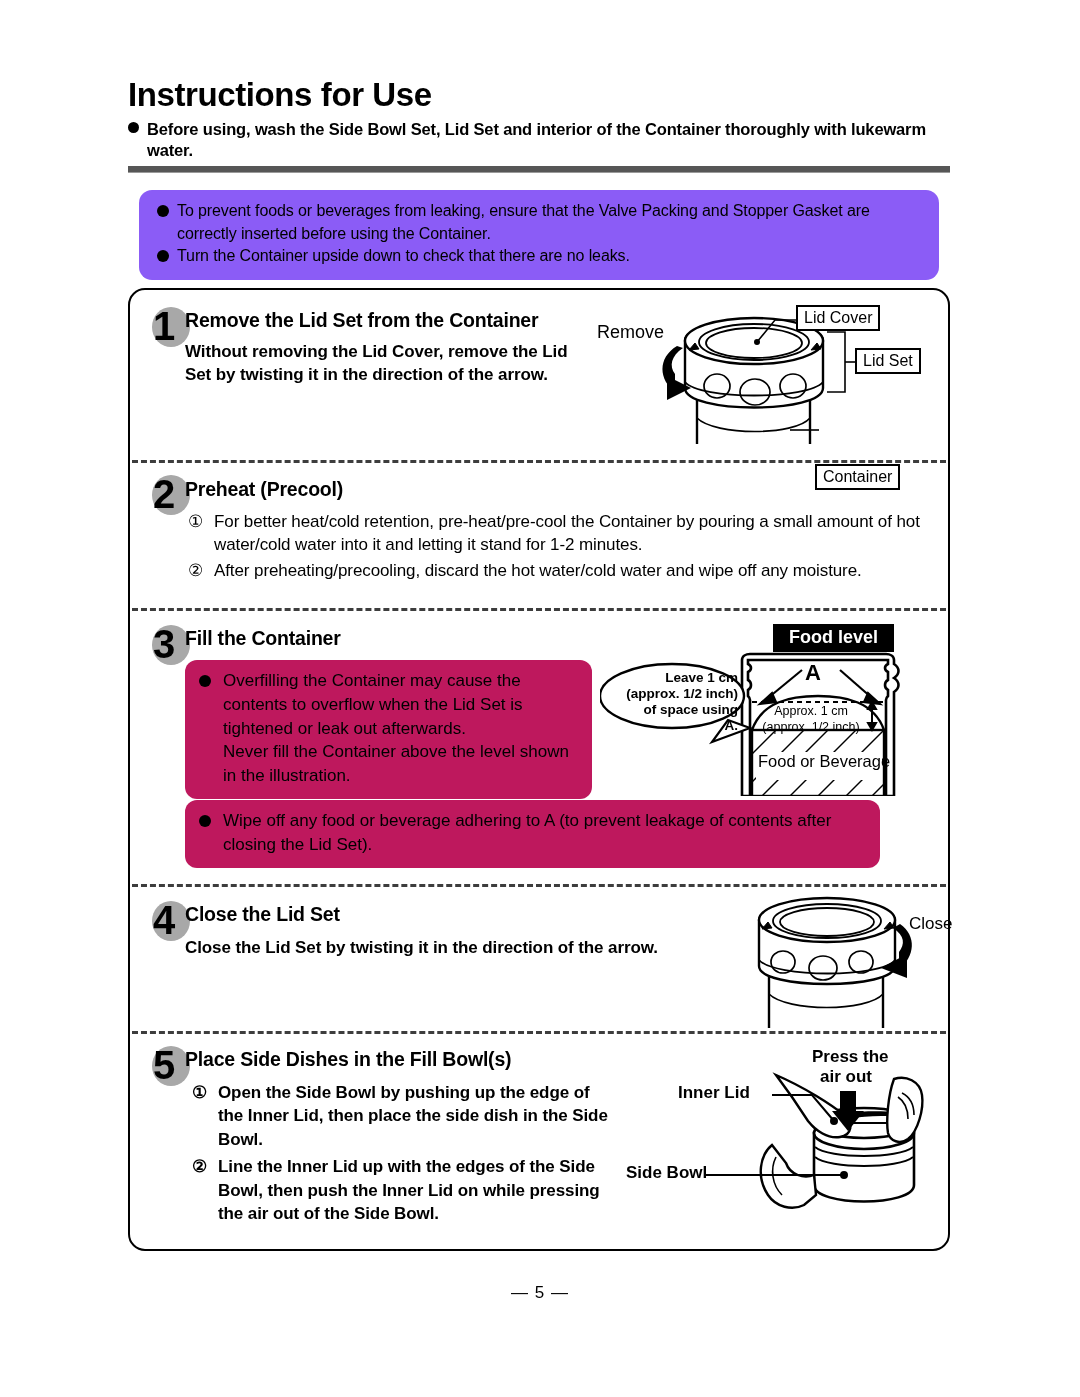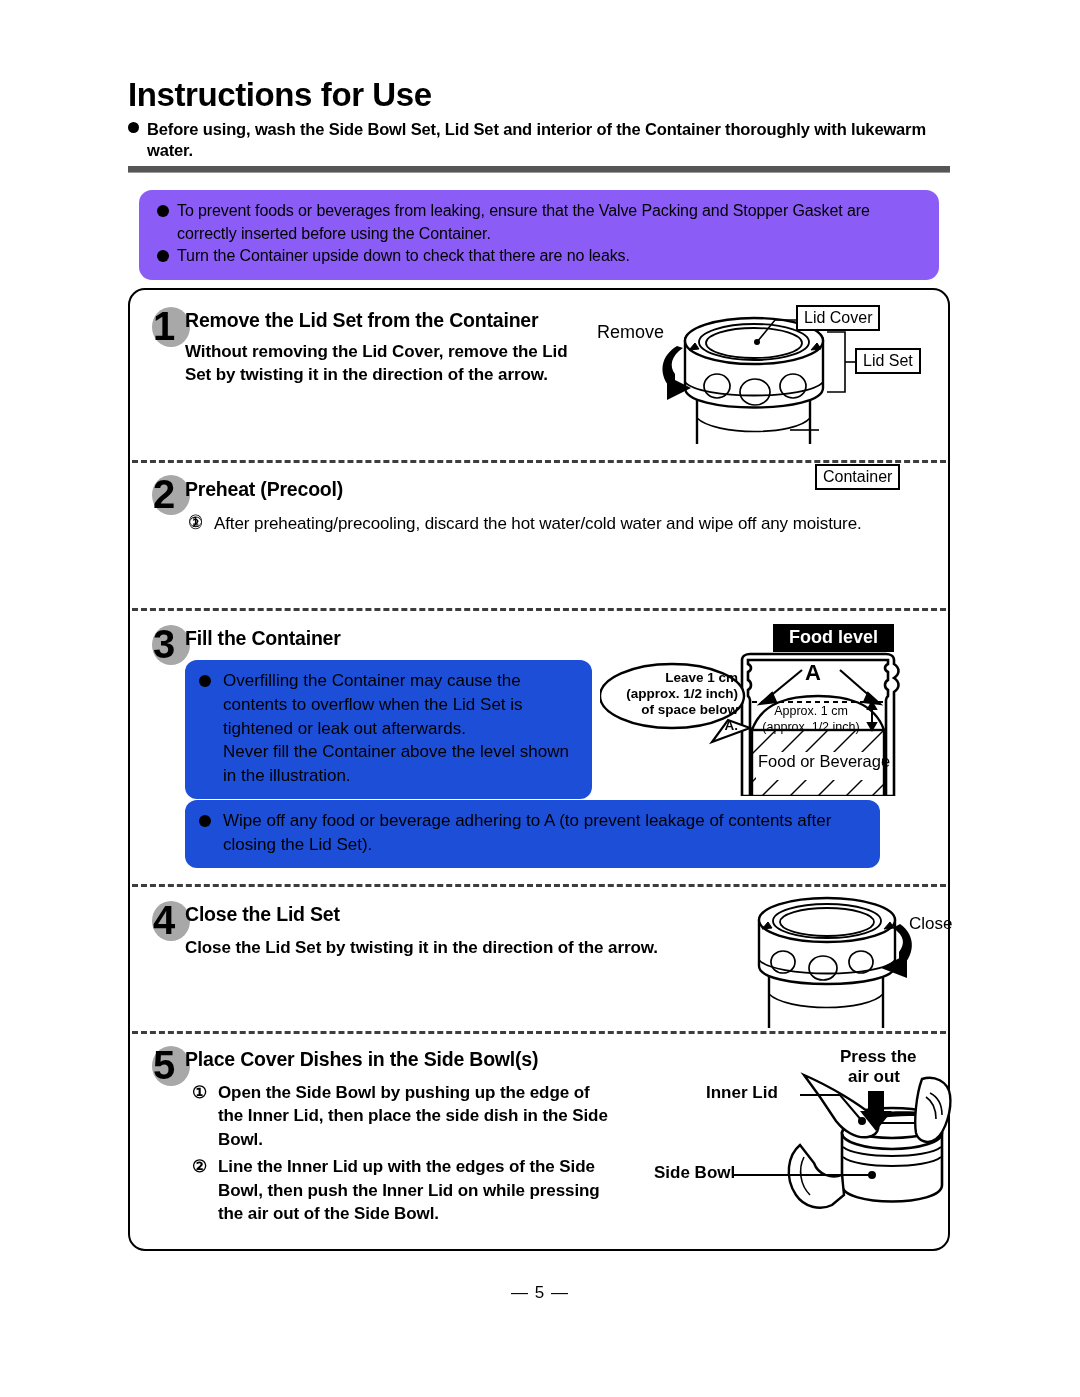--- a/index.html
+++ b/index.html
@@ -154,21 +154,21 @@
     margin-bottom: 2px;
   }
   .numlist-item .circnum {
     position: absolute;
     left: 0; top: 0;
     font-size: 17px;
   }
 
   
   .gray-box {
-    background: #1d4ed8;
+    background: #be185d;
     border-radius: 12px;
     box-sizing: border-box;
   }
   .gray-bullet-line {
     position: relative;
     padding-left: 26px;
     font-size: 17px;
     line-height: 1.4;
   }
   .gray-bullet-line .bullet {
@@ -303,20 +303,21 @@
     <div class="step-sep" style="top:170px;"></div>
     <div class="step" style="top:172px;height:146px;">
       <div class="step-num" style="left:12px;top:8px;">
         <div class="disc"></div>
         <div class="digit">2</div>
       </div>
       <div class="step-title" style="position:absolute;left:55px;top:16px;">Preheat (Precool)</div>
       <div class="numlist step-body" style="position:absolute;left:58px;top:48px;width:740px;">
         <div class="numlist-item">
           <span class="circnum">①</span>
+          <span>For better heat/cold retention, pre-heat/pre-cool the Container by pouring a small amount of hot water/cold water into it and letting it stand for 1-2 minutes.</span>
         </div>
         <div class="numlist-item">
           <span class="circnum">②</span>
           <span>After preheating/precooling, discard the hot water/cold water and wipe off any moisture.</span>
         </div>
       </div>
     </div>
 
     <div class="step-sep" style="top:318px;"></div>
     <div class="step" style="top:320px;height:274px;">
@@ -401,21 +402,21 @@
             <path d="M150 104 L112 118 L128 96 Z" fill="#fff" stroke="#000" stroke-width="2.2"></path>
             <ellipse cx="72" cy="72" rx="72" ry="32" fill="#fff" stroke="#000" stroke-width="2.4"></ellipse>
           </g>
         </svg>
 
         <div class="plain-lbl bold" style="left:205px;top:36px;font-size:22px;">A</div>
 
         <div style="position:absolute;left:6px;top:46px;width:132px;text-align:right;font-size:13.5px;font-weight:bold;line-height:1.18;">
           <div>Leave 1 cm</div>
           <div>(approx. 1/2 inch)</div>
-          <div>of space below</div>
+          <div>of space using</div>
           <div>A.</div>
         </div>
 
         <div style="position:absolute;left:155px;top:80px;width:112px;text-align:center;font-size:12.5px;line-height:1.25;">
           <div>Approx. 1 cm</div>
           <div>(approx. 1/2 inch)</div>
         </div>
 
         <div class="plain-lbl" style="left:158px;top:128px;font-size:16.5px;">Food or Beverage</div>
       </div>
@@ -455,33 +456,33 @@
         <div class="plain-lbl" style="left:174px;top:24px;font-size:17px;">Close</div>
       </div>
     </div>
 
     <div class="step-sep" style="top:741px;"></div>
     <div class="step" style="top:743px;height:218px;">
       <div class="step-num" style="left:12px;top:8px;">
         <div class="disc"></div>
         <div class="digit">5</div>
       </div>
-      <div class="step-title" style="position:absolute;left:55px;top:15px;">Place Cover Dishes in the Side Bowl(s)</div>
+      <div class="step-title" style="position:absolute;left:55px;top:15px;">Place Side Dishes in the Fill Bowl(s)</div>
       <div class="numlist step-body bold" style="position:absolute;left:62px;top:48px;width:420px;">
         <div class="numlist-item" style="margin-bottom:4px;">
           <span class="circnum">①</span>
           <span>Open the Side Bowl by pushing up the edge of the Inner Lid, then place the side dish in the Side Bowl.</span>
         </div>
         <div class="numlist-item">
           <span class="circnum">②</span>
           <span>Line the Inner Lid up with the edges of the Side Bowl, then push the Inner Lid on while pressing the air out of the Side Bowl.</span>
         </div>
       </div>
 
-      <div class="illus" style="left:562px;top:2px;width:290px;height:200px;">
+      <div class="illus" style="left:534px;top:2px;width:290px;height:200px;">
         <svg width="290" height="200" viewBox="0 0 290 200">
           <g fill="#fff" stroke="#000" stroke-width="2.6">
 
             <path d="M150 98 L150 150 C 150 172, 250 172, 250 150 L250 98 Z"></path>
             <ellipse cx="200" cy="98" rx="50" ry="16"></ellipse>
 
             <path d="M151 112 C 165 124, 235 124, 249 112" fill="none" stroke-width="1.8"></path>
             <path d="M151 122 C 165 134, 235 134, 249 122" fill="none" stroke-width="1.8"></path>
 
             <ellipse cx="200" cy="88" rx="52" ry="15"></ellipse>

